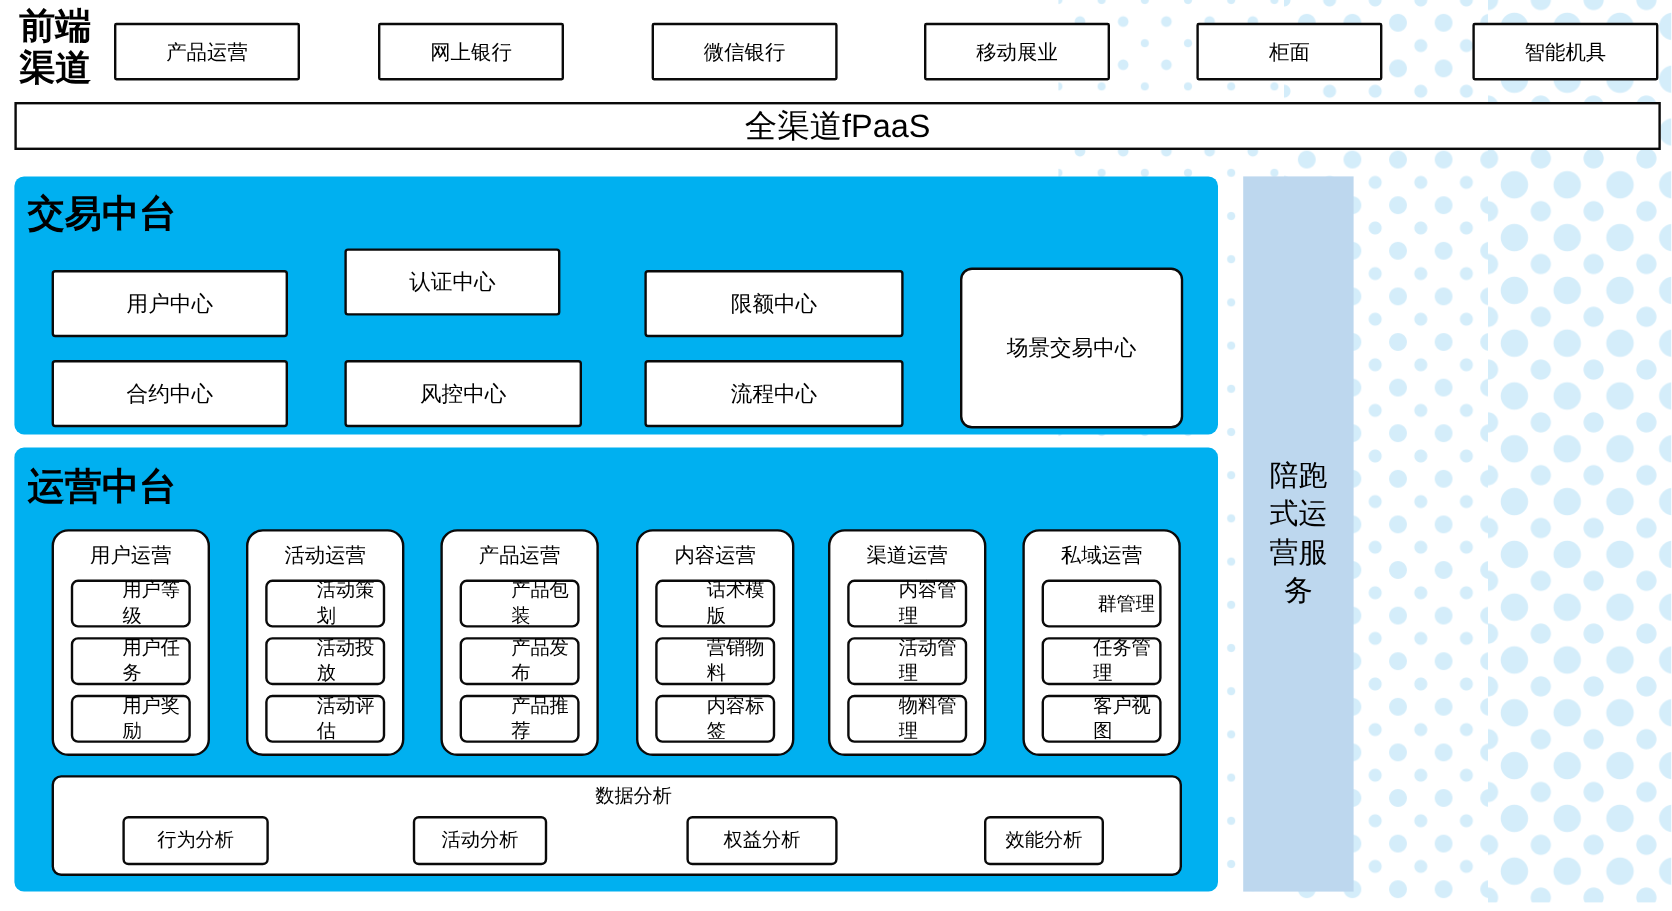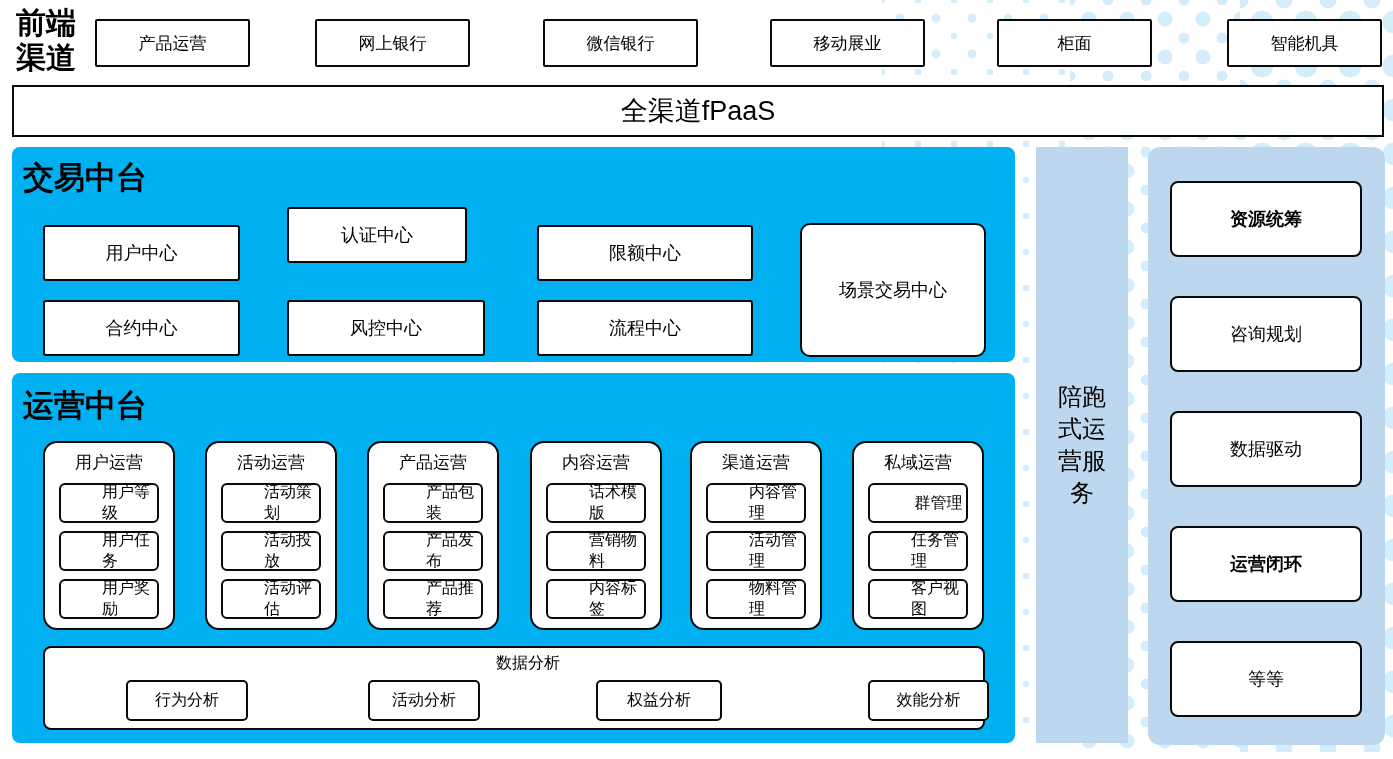--- a/index.html
+++ b/index.html
@@ -22,21 +22,21 @@
     background-size:44px 44px,44px 44px;background-position:0 0,22px 22px;}
 
   .serif-title{font-family:"Liberation Serif","DejaVu Serif",serif;font-weight:bold;margin-left:11px;}
 
   .front-label{position:absolute;left:5px;top:5px;width:70px;font-size:30px;line-height:35px;z-index:2;}
 
   .box{position:absolute;background:#fff;border:2px solid #0a0a0a;box-sizing:border-box;
        display:flex;align-items:center;justify-content:center;z-index:2;}
   .channel{top:19px;width:155px;height:48px;font-size:17px;border-radius:2px;}
 
-  .fpaas{position:absolute;left:12px;top:85px;width:1372px;height:52px;border:2px solid #0a0a0a;
+  .fpaas{position:absolute;left:12px;top:85px;width:1372px;height:40px;border:2px solid #0a0a0a;
          box-sizing:border-box;background:#fff;display:flex;align-items:center;justify-content:center;
          font-size:27px;z-index:2;}
 
   .panel{position:absolute;left:12px;width:1003px;background:var(--accent);border-radius:8px;z-index:1;}
   #trade-panel{top:147px;height:215px;}
   #ops-panel{top:373px;height:370px;}
   .panel-title{position:absolute;left:0;width:100%;text-align:left;font-size:31px;}
   #trade-panel .panel-title{top:10px;}
   #ops-panel .panel-title{top:12px;}
 
@@ -45,21 +45,21 @@
 
   .group{position:absolute;top:68px;width:132px;height:189px;background:#fff;border:2px solid #0a0a0a;
          box-sizing:border-box;border-radius:14px;z-index:2;display:flex;flex-direction:column;align-items:center;}
   .group-title{margin-top:8px;font-size:17px;height:24px;line-height:24px;}
   .g-item{width:100px;height:40px;margin-top:8px;border:2px solid #0a0a0a;box-sizing:border-box;
           border-radius:6px;display:flex;align-items:center;justify-content:center;font-size:16px;background:#fff;padding-left:41px;}
 
   .analysis{position:absolute;left:31px;top:273px;width:942px;height:84px;background:#fff;
             border:2px solid #0a0a0a;box-sizing:border-box;border-radius:8px;z-index:2;}
   .analysis-title{position:absolute;top:5px;left:0;width:100%;text-align:center;font-size:16px;margin-left:14px;}
-  .a-item{top:32px;height:41px;font-size:16px;border-radius:5px;margin-left:24px;}
+  .a-item{top:32px;height:41px;font-size:16px;border-radius:5px;}
 
   .side-bar{position:absolute;left:1036px;top:147px;width:92px;height:596px;background:var(--lightblue);
             z-index:1;display:flex;align-items:center;justify-content:center;}
   .side-bar span{display:block;width:54px;font-size:24px;line-height:32px;text-align:center;}
 
   .side-col{position:absolute;left:1148px;top:147px;width:237px;height:598px;background:var(--lightblue);
             border-radius:12px;z-index:1;}
   .svc{left:22px;width:192px;height:76px;font-size:18px;border-radius:8px;}
   .bold{font-weight:bold;}
 </style>
@@ -131,29 +131,22 @@
       <div class="g-item">群管理</div>
       <div class="g-item">任务管理</div>
       <div class="g-item">客户视图</div>
     </div>
 
     <div class="analysis">
       <div class="analysis-title">数据分析</div>
       <div class="box a-item" style="left:57px;width:122px">行为分析</div>
       <div class="box a-item" style="left:299px;width:112px">活动分析</div>
       <div class="box a-item" style="left:527px;width:126px">权益分析</div>
-      <div class="box a-item" style="left:799px;width:121px">效能分析</div>
+      <div class="box a-item" style="left:775px;width:100px">效能分析</div>
     </div>
   </div>
 
   <div class="side-bar">
     <span>陪跑式运营服务</span>
   </div>
 
-  <div class="side-col">
-    <div class="box svc bold" style="top:34px">资源统筹</div>
-    <div class="box svc" style="top:149px">咨询规划</div>
-    <div class="box svc" style="top:264px">数据驱动</div>
-    <div class="box svc bold" style="top:379px">运营闭环</div>
-    <div class="box svc" style="top:494px">等等</div>
-  </div>
 
 </div>
 
 </body></html>

